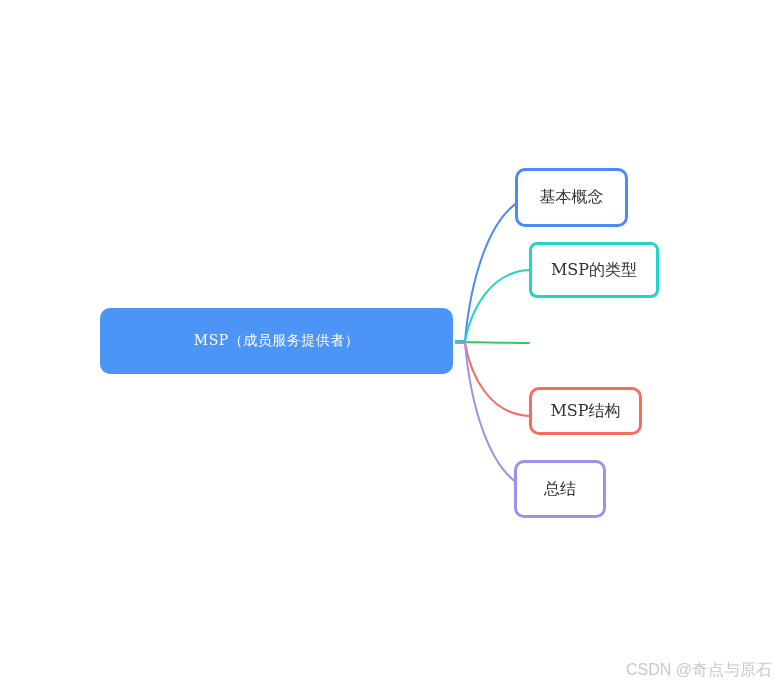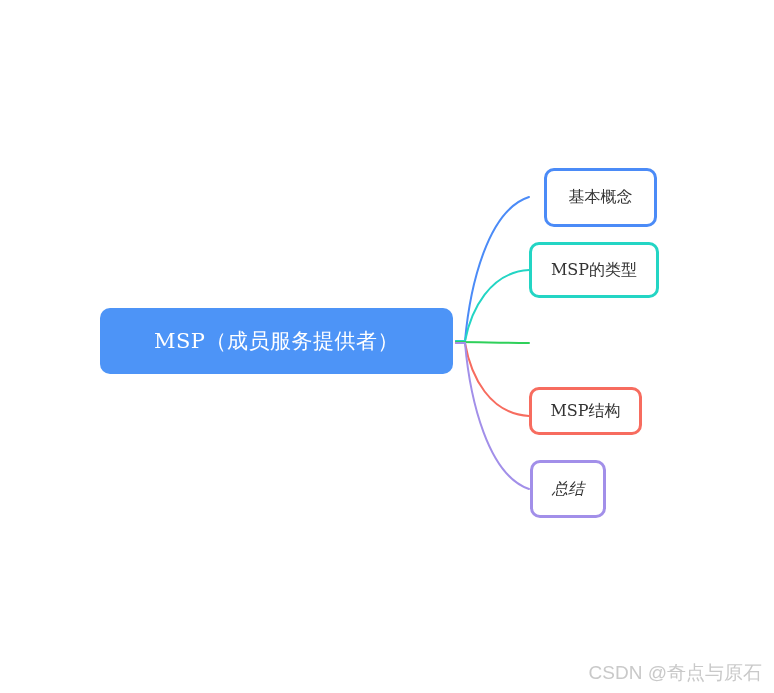--- a/index.html
+++ b/index.html
@@ -30,42 +30,42 @@
     align-items: center;
     justify-content: center;
     cursor: pointer;
   }
   .root-node {
     left: 100px;
     top: 308px;
     width: 353px;
     height: 66px;
     border-radius: 10px;
-    font-size: 21px;
+    font-size: 14px;
     letter-spacing: 0.5px;
     color: #ffffff;
   }
   .child-node {
     background: #ffffff;
     border: 3px solid #999;
     border-radius: 10px;
     font-size: 16px;
     color: #333333;
   }
-  .n0 { left: 544px; top: 168px; width: 113px; height: 59px; }
-  .n1 { left: 529px; top: 242px; width: 130px; height: 56px; }
+  .n0 { left: 515px; top: 168px; width: 113px; height: 59px; }
+  .n1 { left: 529px; top: 242px; width: 130px; height: 56px; border-radius: 8px; }
   .n2 { left: 529px; top: 313px; width: 131px; height: 59px; }
   .n3 { left: 529px; top: 387px; width: 113px; height: 48px; }
-  .n4 { left: 530px; top: 460px; width: 76px;  height: 58px; font-style: italic; }
+  .n4 { left: 514px; top: 460px; width: 92px;  height: 58px; }
   .watermark {
     position: absolute;
-    right: 12px;
+    right: 2px;
     top: 660px;
     font-family: "Liberation Sans", "DejaVu Sans", sans-serif;
-    font-size: 19px;
+    font-size: 16px;
     color: #c9c9c9;
     text-shadow: 0 1px 0 #ffffff;
     user-select: none;
   }
 </style>
 </head>
 <body>
 
 <div class="canvas">
 

